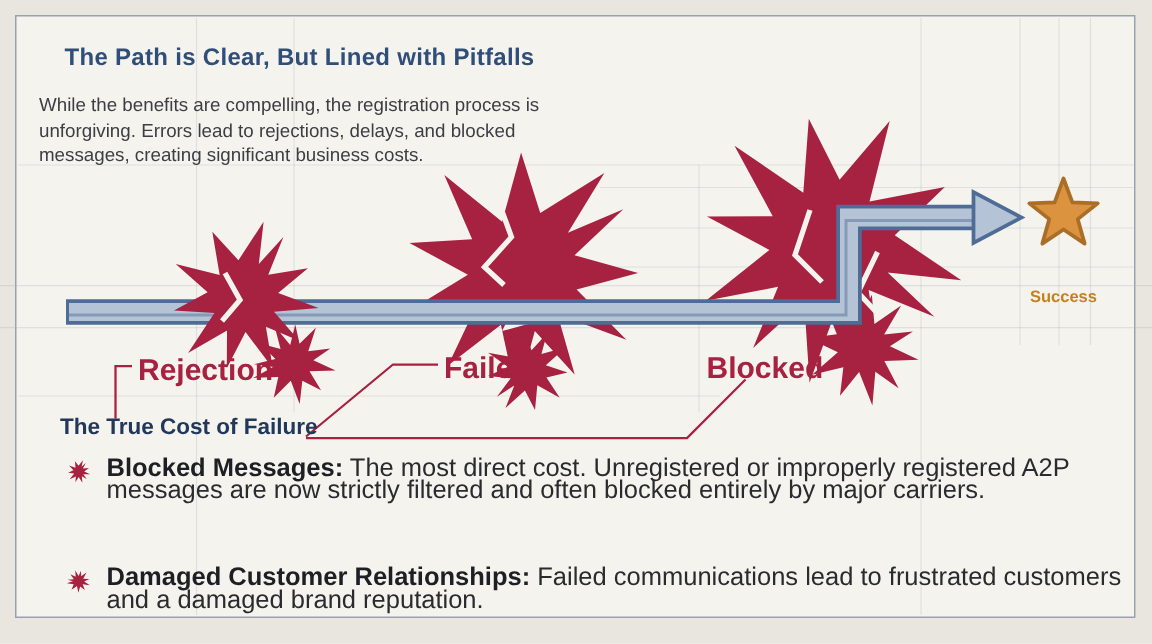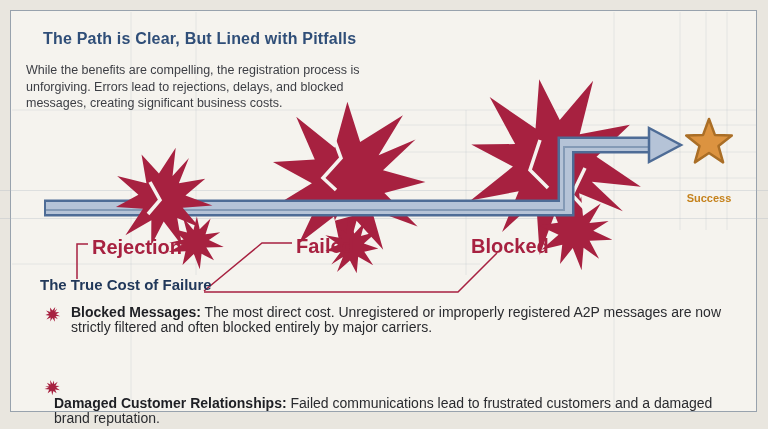--- a/index.html
+++ b/index.html
@@ -40,23 +40,23 @@
   .subtitle{left:26px;top:62px;width:372px;font-size:12.5px;line-height:16.5px;color:var(--body-text);}
   .stage-label{font-size:20px;font-weight:bold;color:var(--crimson);}
   .lbl-rejection{left:92px;top:236px;}
   .lbl-delay{left:296px;top:235px;}
   .lbl-blocked{left:471px;top:235px;}
   .lbl-success{left:669px;top:164px;width:80px;text-align:center;font-size:11px;font-weight:bold;color:var(--success-text);margin-top:28px;}
   .cost-heading{left:40px;top:276px;font-size:15px;font-weight:bold;color:var(--heading-navy);}
   .bullet{position:absolute;left:44px;width:706px;display:flex;align-items:flex-start;}
   .bullet .bullet-icon{width:17px;height:17px;flex:0 0 17px;margin-top:1px;}
   .bullet .bullet-icon use{fill:var(--crimson);}
-  .bullet .btxt{margin-left:10px;width:682px;font-size:14px;line-height:14.5px;color:#2a2b2f;}
+  .bullet .btxt{margin-left:10px;width:682px;font-size:17px;line-height:14.5px;color:#2a2b2f;}
   .bullet .btxt b{color:#1e1f24;}
-  .b1{top:305px;} .b2{top:341px;} .b3{top:378px;flex-direction:column;}
+  .b1{top:305px;} .b2{top:341px;} .b3{top:378px;}
 </style>
 </head>
 <body>
 
 <div class="stage">
   <div class="card"></div>
 
   <svg class="overlay" viewBox="0 0 768 429" aria-hidden="true">
     <defs>
       <polygon id="splatShape" points="0,-100 -18,-45 -59,-71 -36,-21 -93,-20 -45,4 -80,37 -30,27 -49,84 -9,44 3,90 14,40 59,75 37,27 82,33 42,6 95,-13 41,-18 69,-58 23,-37 29,-88 8,-47"></polygon>

